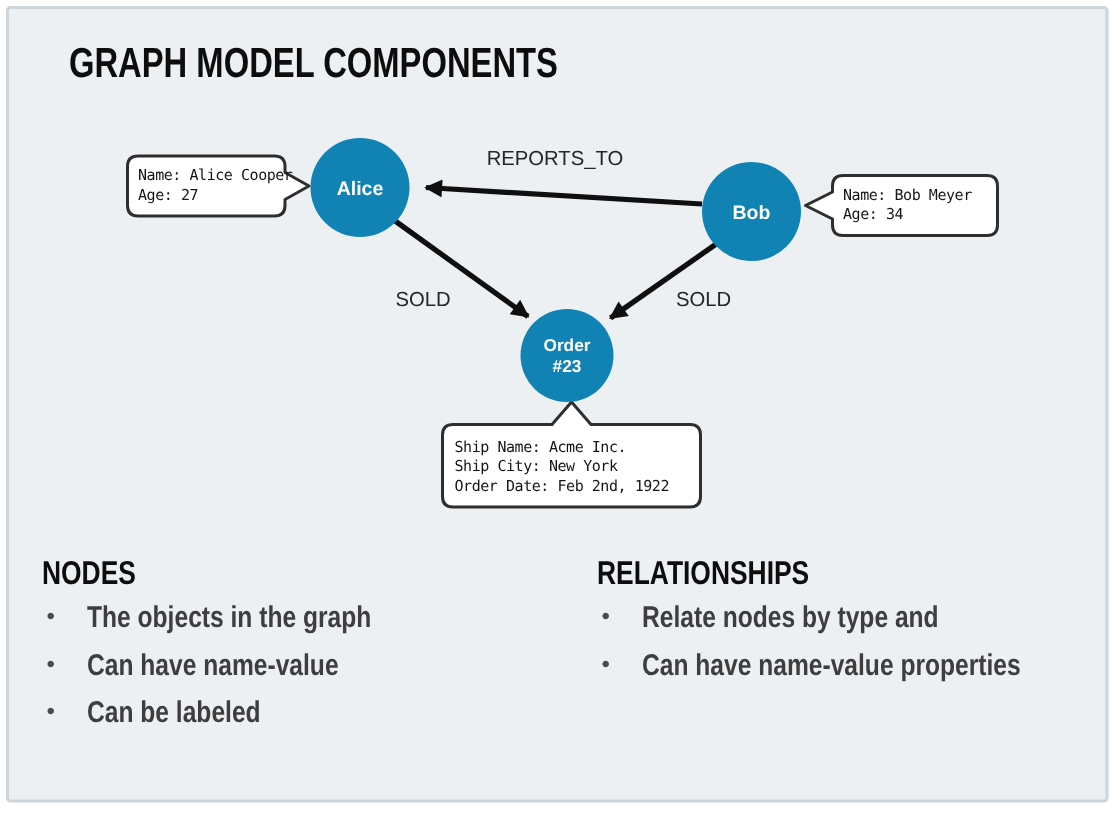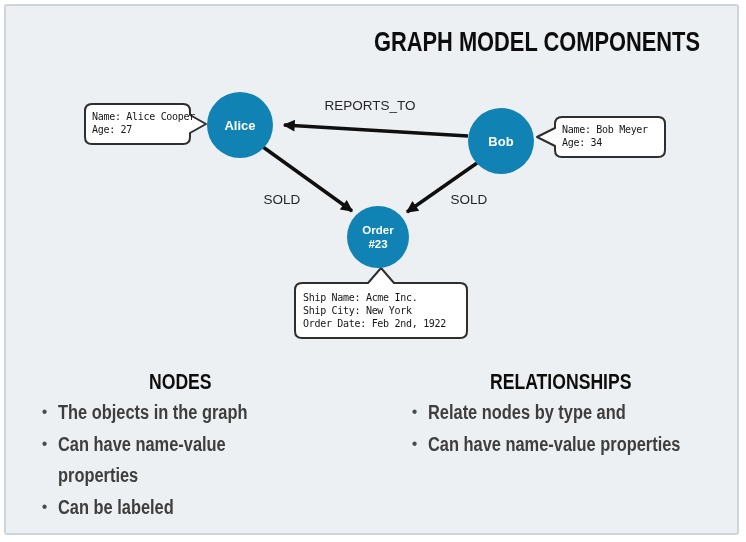--- a/index.html
+++ b/index.html
@@ -6,41 +6,41 @@
   body{
     width:746px;height:542px;position:relative;background:#ffffff;
     font-family:"Liberation Sans",sans-serif;overflow:hidden;
   }
   .panel{
     position:absolute;left:4px;top:4px;width:735px;height:531px;
     background:#edf0f2;border:2px solid #ccd6da;border-radius:3px;
     box-sizing:border-box;
   }
   .title-wrap{
-    position:absolute;left:0;top:26px;width:746px;text-align:right;
+    position:absolute;left:0;top:26px;width:746px;text-align:left;
   }
   .title{
     display:inline-block;font-size:28px;font-weight:bold;color:#0d0d0d;
     letter-spacing:0px;transform:scaleX(0.78);transform-origin:50% 50%;
     white-space:nowrap;
   }
   svg.diagram{position:absolute;left:0;top:0;}
   .rel-label{
     font-family:"Liberation Sans",sans-serif;font-size:13.5px;fill:#262626;
   }
   .node-label{
     font-family:"Liberation Sans",sans-serif;font-weight:bold;fill:#ffffff;
   }
   .callout-line{
     font-family:"DejaVu Sans Mono",monospace;font-size:10px;fill:#161616;
     letter-spacing:-0.3px;
   }
   .callout-shape{fill:#ffffff;stroke:#2e2e2e;stroke-width:2;stroke-linejoin:round;}
   .edge{stroke:#0f0f0f;stroke-width:3.5;}
-  .col{position:absolute;text-align:center;}
+  .col{position:absolute;}
   .col-nodes{left:28px;top:371px;width:320px;}
   .col-rel{left:372px;top:371px;width:360px;margin-left:26px;}
   .sec-heading{
     display:inline-block;font-size:22px;font-weight:bold;color:#0d0d0d;
     transform:scaleX(0.8);transform-origin:0 50%;white-space:nowrap;
     margin:0 0 7px 0;line-height:22px;
   }
   .row{display:flex;align-items:flex-start;height:31.5px;}
   .bullet{
     width:30px;flex:0 0 30px;font-size:16px;color:#4a4a4a;line-height:24px;
@@ -104,24 +104,20 @@
   <div><span class="sec-heading">NODES</span></div>
   <div class="row">
     <span class="bullet">•</span>
     <span class="btext">The objects in the graph</span>
   </div>
   <div class="row">
     <span class="bullet">•</span>
     <span class="btext">Can have name-value</span>
   </div>
   <div class="row">
-    <span class="bullet"></span>
-    <span class="btext">properties</span>
-  </div>
-  <div class="row">
     <span class="bullet">•</span>
     <span class="btext">Can be labeled</span>
   </div>
 </div>
 
 <div class="col col-rel">
   <div><span class="sec-heading">RELATIONSHIPS</span></div>
   <div class="row">
     <span class="bullet">•</span>
     <span class="btext">Relate nodes by type and</span>

